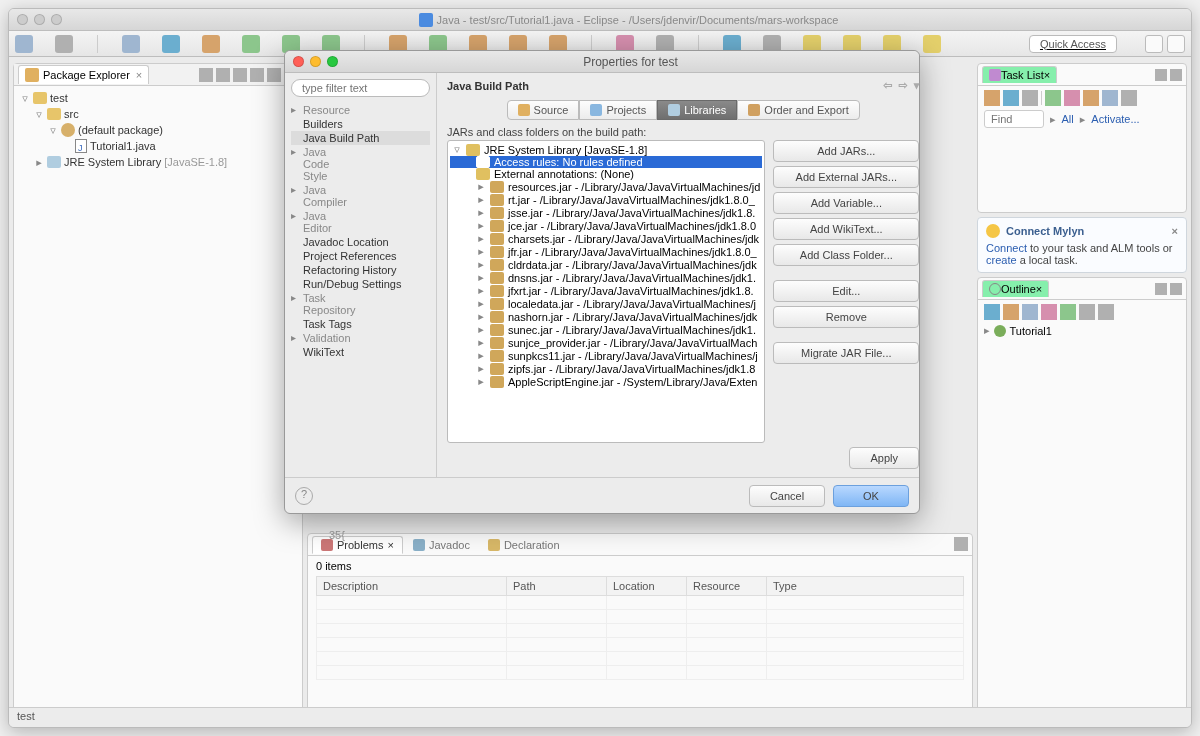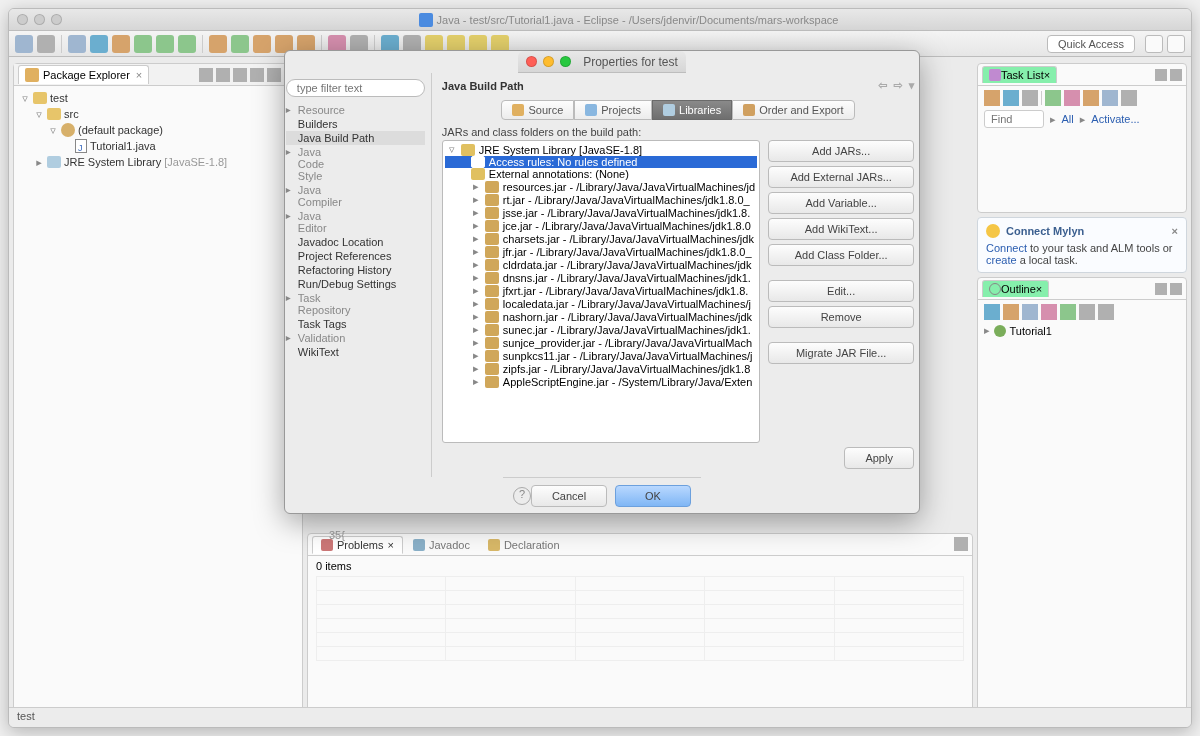--- a/index.html
+++ b/index.html
@@ -11,21 +11,21 @@
 
 .titlebar { height: 22px; background: linear-gradient(#e8e8e8,#d6d6d6); display: flex; align-items: center; padding: 0 8px; border-bottom: 1px solid #bdbdbd; }
 .traffic { display: flex; gap: 6px; margin-right: 12px; }
 .traffic span { width: 11px; height: 11px; border-radius: 50%; display: inline-block; border: 1px solid rgba(0,0,0,0.15); }
 .traffic .r { background: #ff5f57; } .traffic .y { background: #febc2e; } .traffic .g { background: #28c840; }
 .traffic.gray span { background: #ccc; }
 .titlebar-text { flex: 1; text-align: center; color: #888; font-size: 12px; display: flex; align-items: center; justify-content: center; gap: 4px; }
 .titlebar-text .ji { width: 14px; height: 14px; background: #4b8be0; border-radius: 2px; display: inline-block; }
 
 
-.toolbar { height: 26px; background: linear-gradient(#f4f4f4,#e6e6e6); border-bottom: 1px solid #bdbdbd; display: flex; align-items: center; padding: 0 6px; gap: 4px; }
+.toolbar { height: 26px; background: linear-gradient(#f4f4f4,#e6e6e6); border-bottom: 1px solid #bdbdbd; display: flex; align-items: center; padding: 0 6px; gap: 22px; text-decoration: underline; }
 .tbtn { width: 18px; height: 18px; border-radius: 3px; display: inline-block; }
 .tsep { width: 1px; height: 18px; background: #ccc; margin: 0 2px; }
 .c1{background:#9fb6d0}.c2{background:#d6a36b}.c3{background:#e4d06b}.c4{background:#8cc68c}.c5{background:#6baecf}.c6{background:#d68fae}.c7{background:#b0b0b0}
 .quick-access { margin-left: auto; background: #fff; border: 1px solid #bbb; border-radius: 4px; padding: 2px 10px; font-size: 11px; color: #555; }
 .persp { display: flex; gap: 4px; margin-left: 6px; }
 .persp span { width: 18px; height: 18px; border: 1px solid #bbb; border-radius: 3px; background: #fafafa; }
 
 
 .workbench { position: absolute; top: 50px; bottom: 0; left: 0; right: 0; display: flex; }
 
@@ -76,21 +76,21 @@
 .find-input { border: 1px solid #ccc; border-radius: 3px; padding: 2px 6px; width: 60px; color: #999; }
 .link { color: #2a5db0; }
 .mylyn-box { border: 1px solid #cfd6dd; background: #fafcff; border-radius: 4px; padding: 6px 8px; gap: 4px; }
 .mylyn-title { color: #3b5f8f; font-weight: bold; display: flex; align-items: center; gap: 6px; }
 .mylyn-title .bulb { width: 14px; height: 14px; background: #f5c646; border-radius: 50%; }
 
 
 .statusbar { position: absolute; bottom: 0; left: 0; right: 0; height: 20px; background: #ececec; border-top: 1px solid #ccc; padding: 2px 8px; color: #555; }
 
 
-.dialog { position: absolute; top: 50px; left: 284px; width: 636px; height: 464px; background: #ececec; border: 1px solid #999; border-radius: 6px; box-shadow: 0 8px 30px rgba(0,0,0,0.35); display: flex; flex-direction: column; align-items: center; }
+.dialog { position: absolute; top: 50px; left: 284px; width: 636px; height: 464px; background: #ececec; border: 1px solid #999; border-radius: 6px; box-shadow: 0 8px 30px rgba(0,0,0,0.35); display: flex; flex-direction: column; }
 .dlg-title { height: 22px; background: linear-gradient(#e8e8e8,#d6d6d6); display: flex; align-items: center; padding: 0 8px; border-bottom: 1px solid #bdbdbd; border-radius: 6px 6px 0 0; }
 .dlg-title .t { flex: 1; text-align: center; color: #555; font-size: 12px; }
 .dlg-body { flex: 1; display: flex; }
 .dlg-left { width: 152px; border-right: 1px solid #ccc; padding: 6px; display: flex; flex-direction: column; }
 .filter { border: 1px solid #bbb; border-radius: 10px; padding: 2px 10px; color: #999; background: #fff; }
 .cat-list { margin-top: 6px; color: #333; }
 .cat-list .cr { padding: 1px 2px 1px 12px; position: relative; cursor: default; }
 .cat-list .cr.tw::before { content: "▸"; position: absolute; left: 0; top: 1px; color: #888; font-size: 10px; }
 .cat-list .cr.sel { background: #dcdcdc; }
 .dlg-right { flex: 1; display: flex; flex-direction: column; padding: 6px 10px 8px 10px; }
@@ -240,20 +240,27 @@
           <div class="bt-tab">
               <span class="icn2" style="background:#d8b868"></span>
               <span>Declaration</span>
             </div>
           <div style="margin-left:auto" class="tools"><span class="c7" style="width:14px;height:14px;display:inline-block"></span></div>
         </div>
         <div class="bt-body">
           <div>0 items</div>
           <table class="tbl">
             <tbody>
+                <tr>
+              <th style="width:190px">Description</th>
+              <th style="width:100px">Path</th>
+              <th style="width:80px">Location</th>
+              <th style="width:80px">Resource</th>
+              <th>Type</th>
+            </tr>
             <tr>
                   <td></td>
                   <td></td>
                   <td></td>
                   <td></td>
                   <td></td>
                 </tr>
             <tr>
                   <td></td>
                   <td></td>

